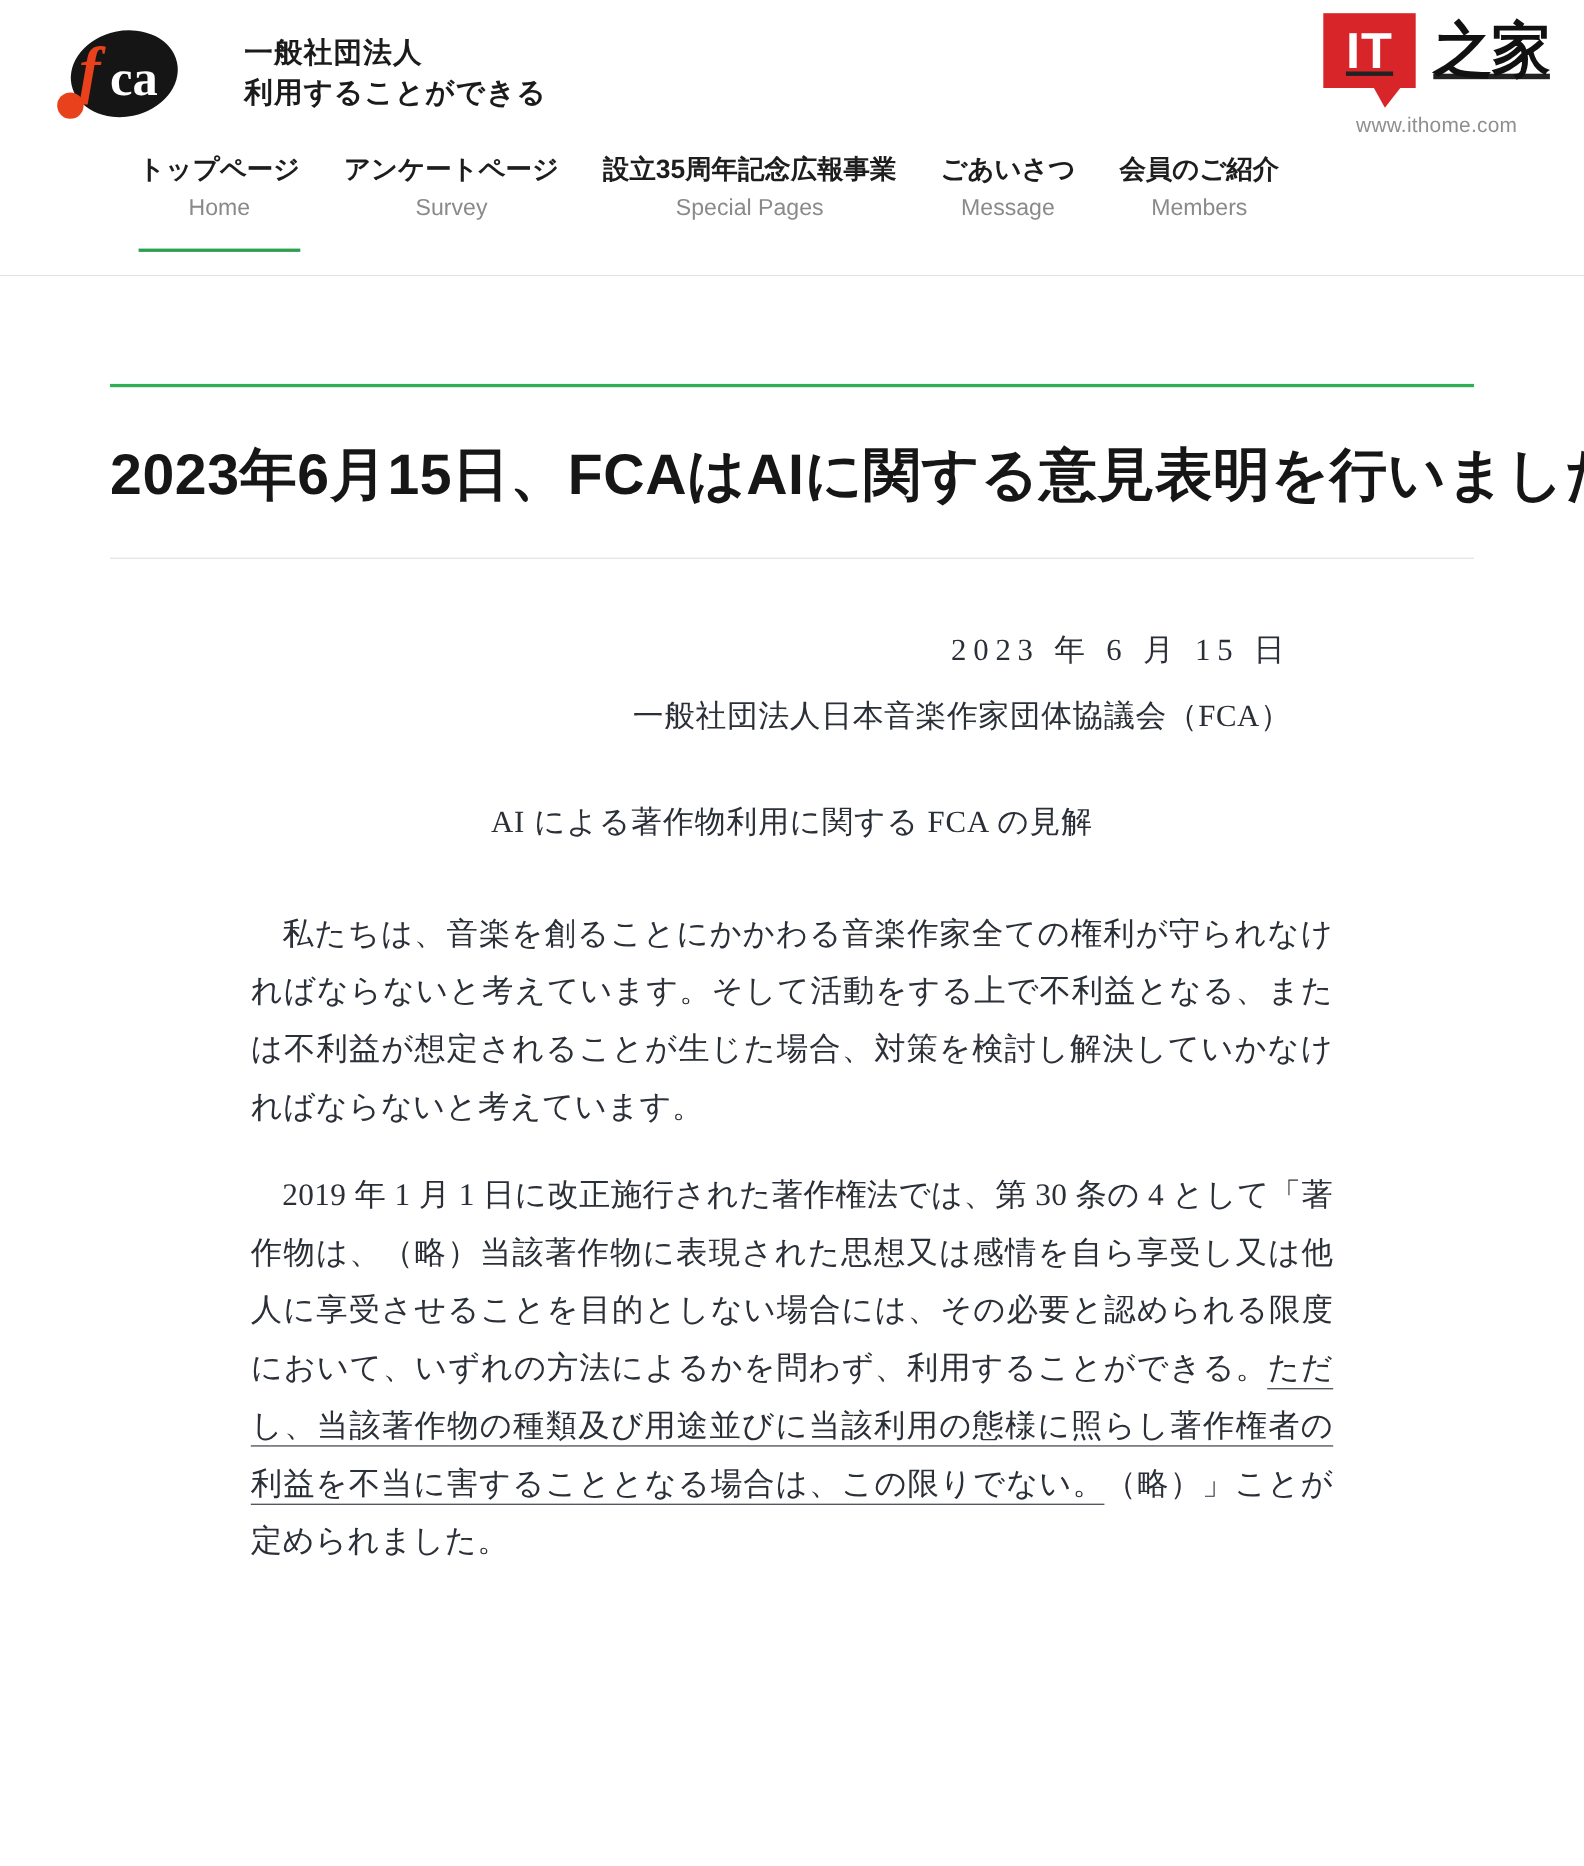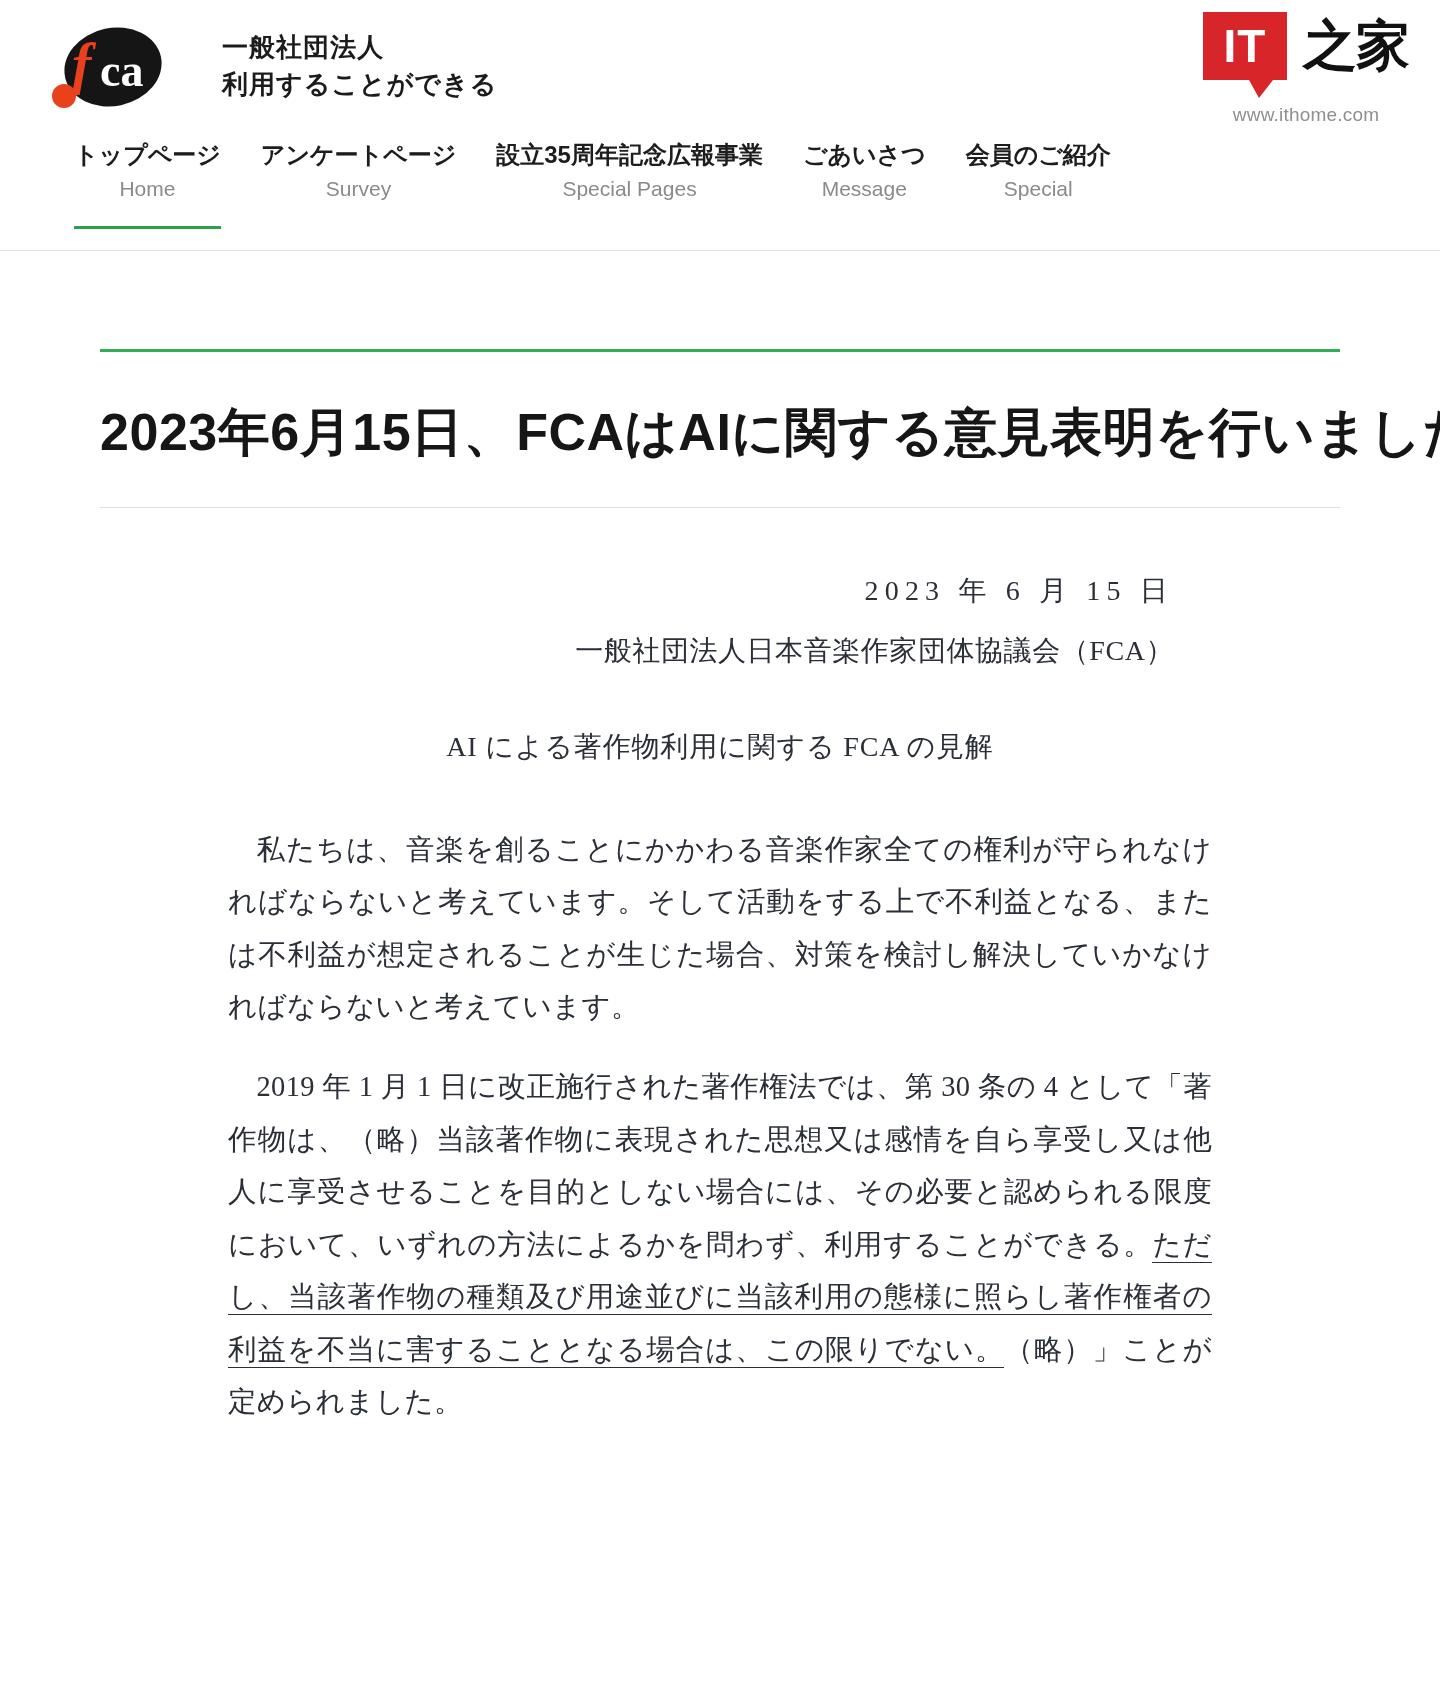--- a/index.html
+++ b/index.html
@@ -102,20 +102,21 @@
     top: 12px;
     width: 220px;
     text-align: center;
   }
   .ithome-row {
     display: flex;
     align-items: flex-start;
     justify-content: center;
     gap: 16px;
     height: 86px;
+    text-decoration: underline;
   }
   .ithome-bubble {
     position: relative;
     width: 84px;
     height: 68px;
     background: #d8252a;
     display: flex;
     align-items: center;
     justify-content: center;
   }
@@ -155,21 +156,21 @@
   }
 
   
   .main-nav {
     position: absolute;
     left: 0;
     top: 140px;
     width: 100%;
     display: flex;
     align-items: flex-start;
-    padding-left: 54px;
+    padding-left: 106px;
     box-sizing: border-box;
     gap: 0;
   }
   .nav-item {
     display: flex;
     flex-direction: column;
     align-items: center;
     padding: 0 20px;
     cursor: pointer;
     text-decoration: none;
@@ -316,21 +317,21 @@
       <span class="nav-en">Special Pages</span>
       <span class="nav-underline"></span>
     </a>
     <a class="nav-item">
       <span class="nav-ja">ごあいさつ</span>
       <span class="nav-en">Message</span>
       <span class="nav-underline"></span>
     </a>
     <a class="nav-item">
       <span class="nav-ja">会員のご紹介</span>
-      <span class="nav-en">Special</span>
+      <span class="nav-en">Members</span>
       <span class="nav-underline"></span>
     </a>
   </nav>
 </div>
 
 <main class="article">
   <div class="article-rule"></div>
   <h1 class="article-title">2023年6月15日、FCAはAIに関する意見表明を行いました</h1>
   <div class="article-divider"></div>
 

